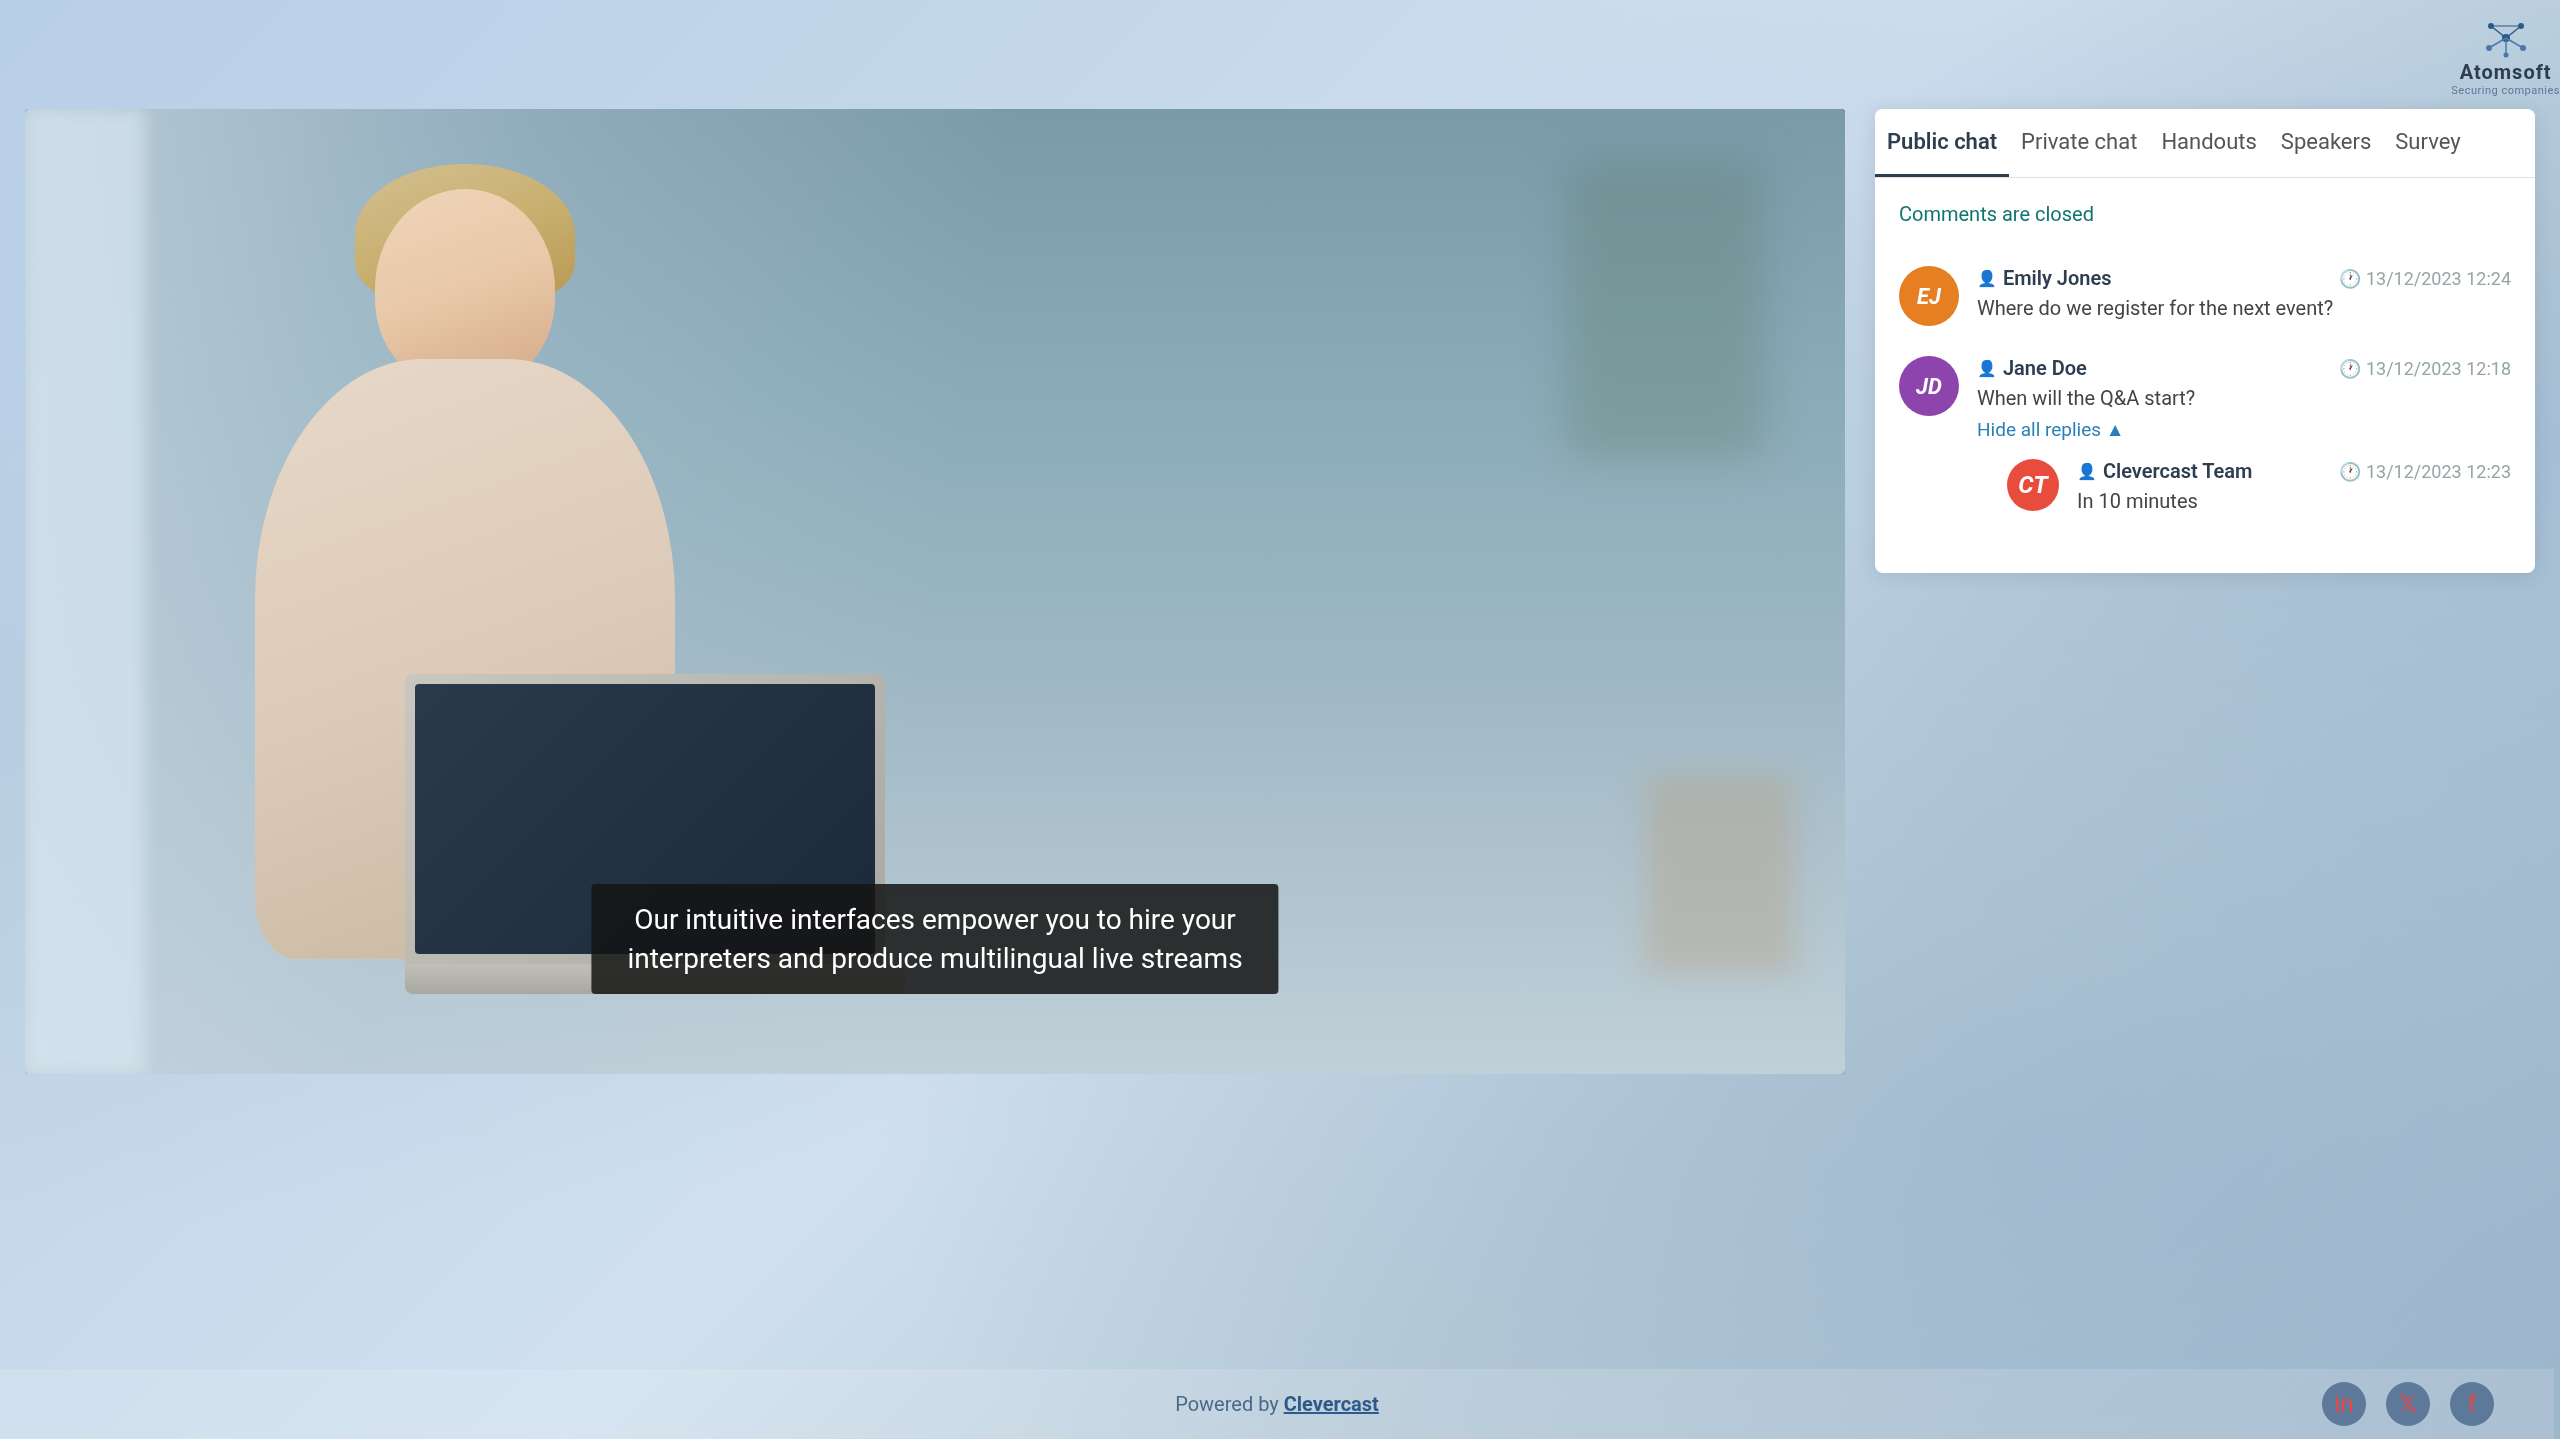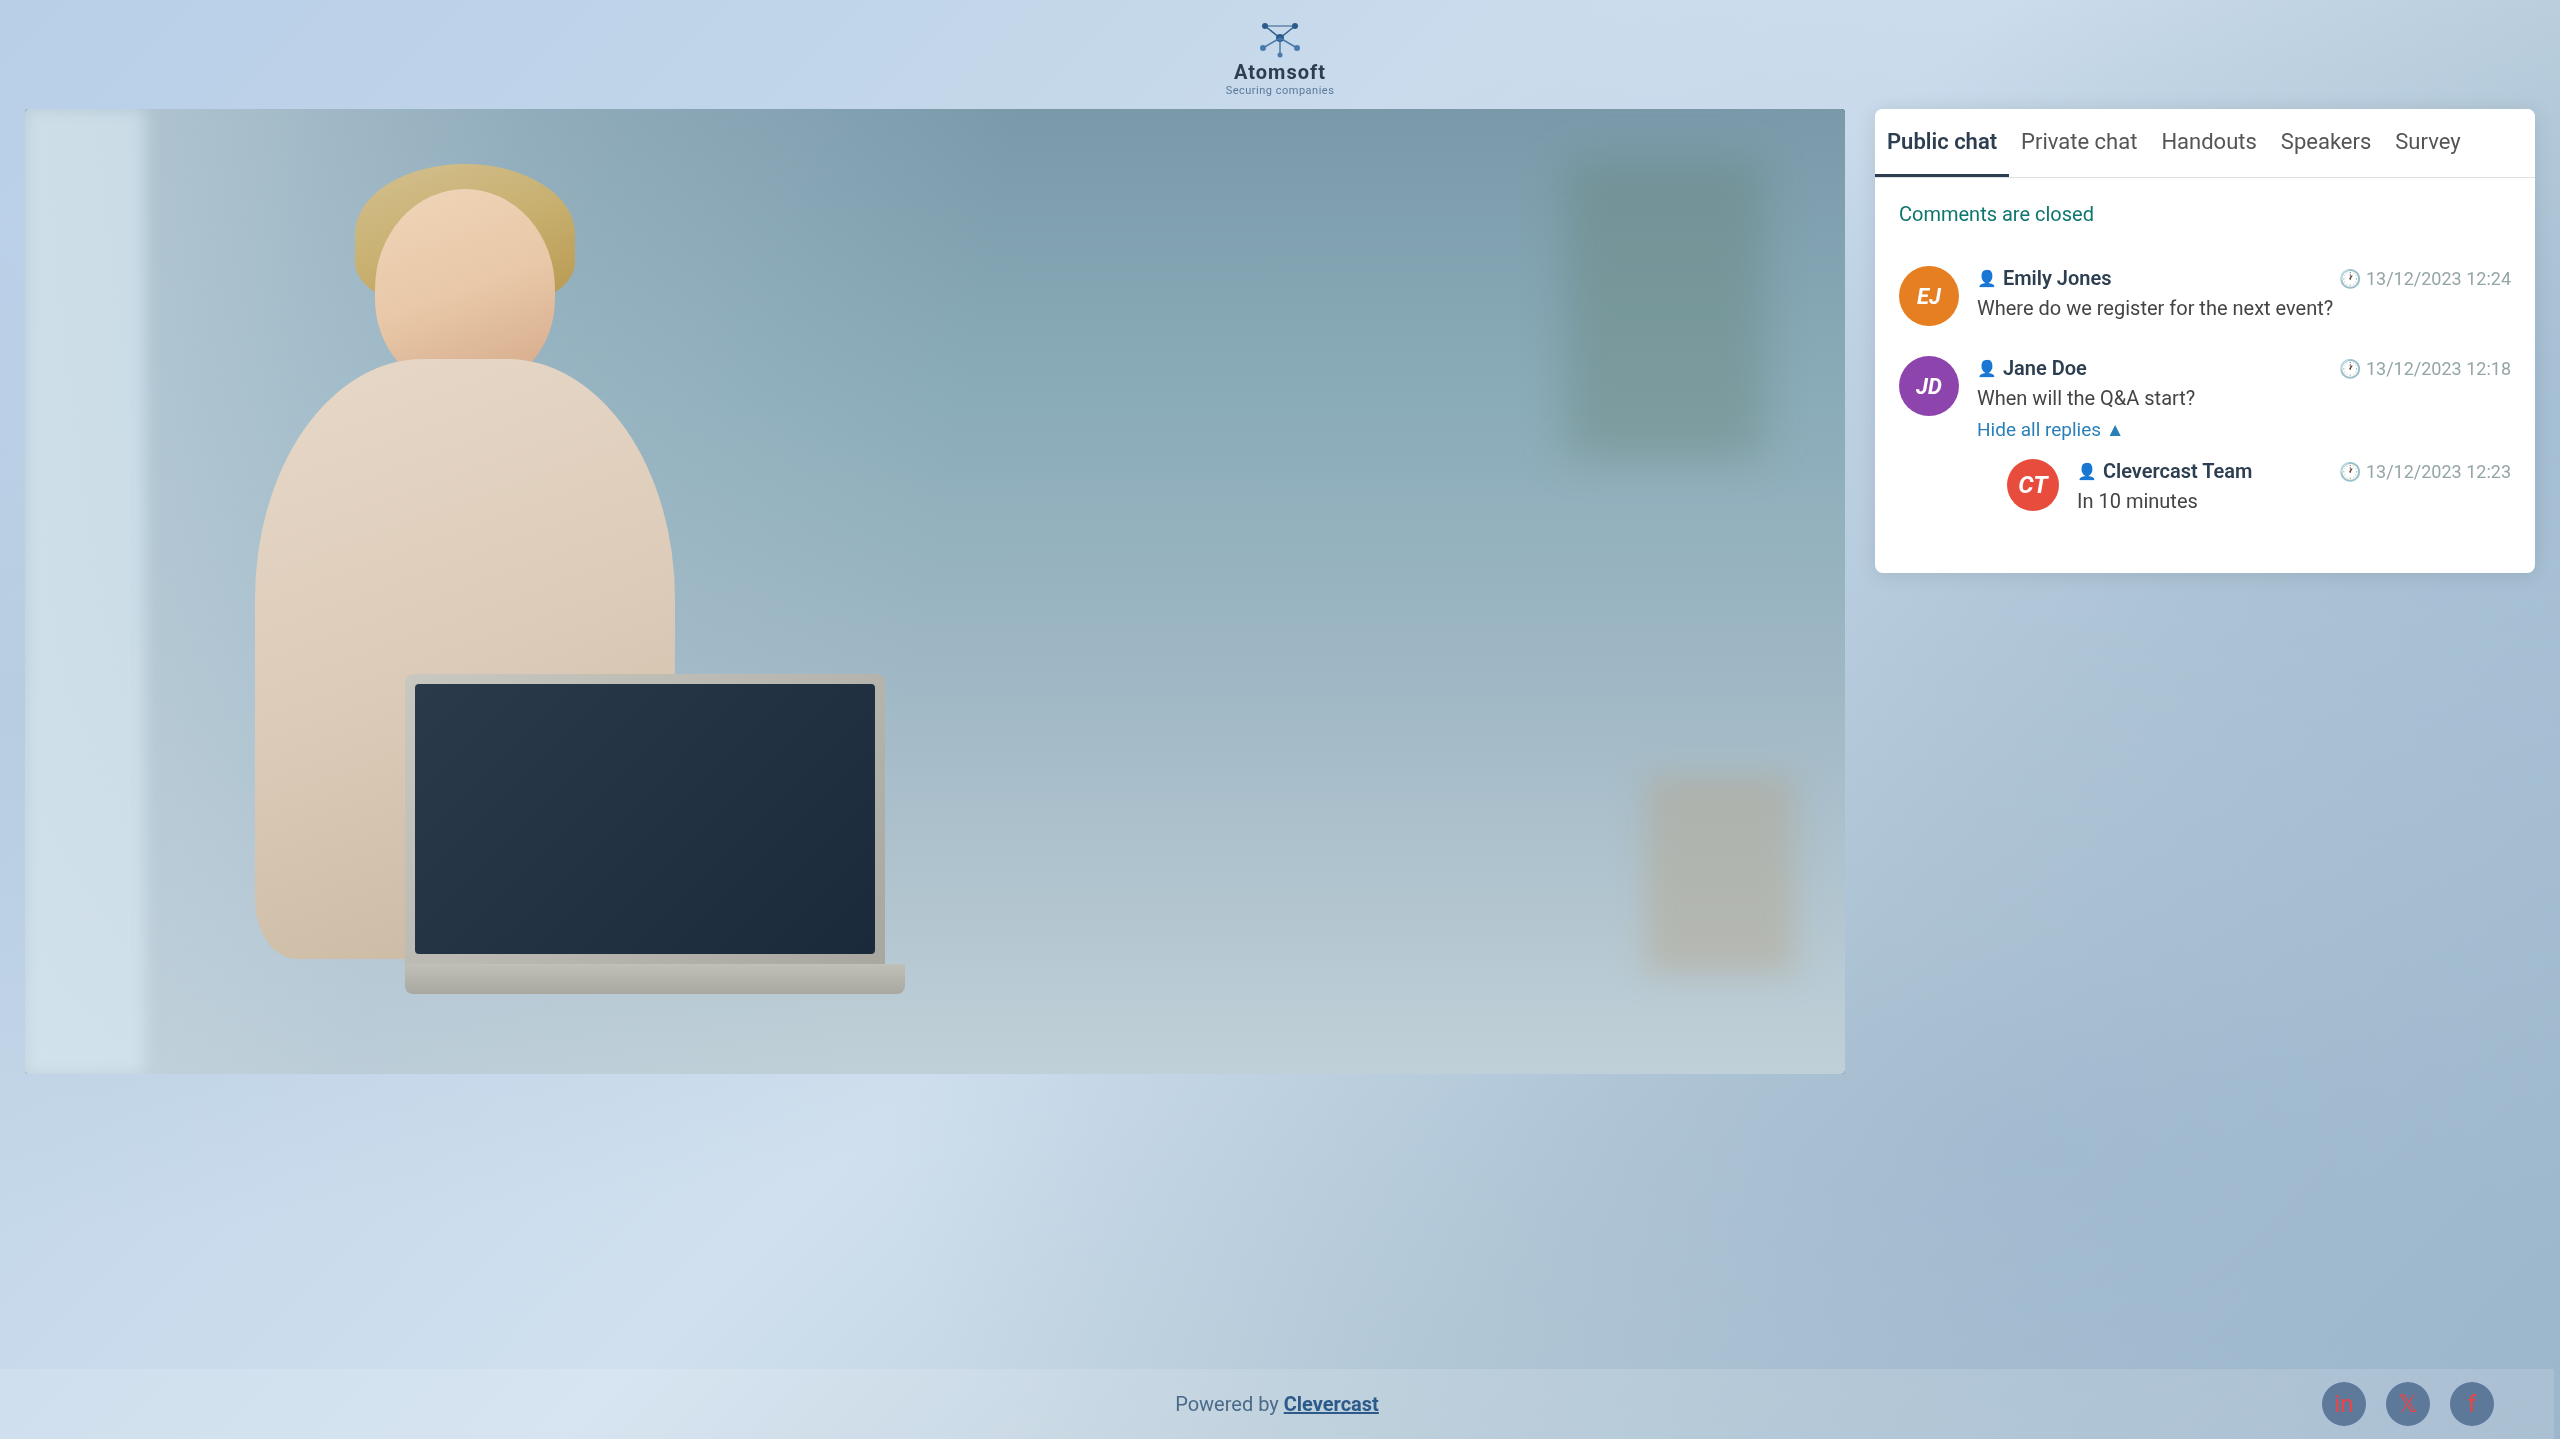--- a/index.html
+++ b/index.html
@@ -20,21 +20,21 @@
       top: 0; left: 0; right: 0; bottom: 0;
       background:
         radial-gradient(ellipse at 0% 50%, rgba(180,200,220,0.6) 0%, transparent 50%),
         radial-gradient(ellipse at 100% 30%, rgba(150,180,210,0.5) 0%, transparent 40%),
         radial-gradient(ellipse at 80% 80%, rgba(140,170,200,0.4) 0%, transparent 40%);
       pointer-events: none;
     }
 
     .header {
       display: flex;
-      justify-content: center;
+      justify-content: flex-end;
       align-items: center;
       padding: 18px 0 12px;
       position: relative;
       z-index: 10;
     }
 
     .logo-container {
       display: flex;
       flex-direction: column;
       align-items: center;
@@ -414,20 +414,24 @@
       </div>
 
       <div class="laptop">
         <div class="laptop-screen">
           <div class="laptop-logo"></div>
         </div>
         <div class="laptop-base"></div>
       </div>
     </div>
 
+    <div class="subtitle-bar">
+      <span style="white-space: pre-line;">Our intuitive interfaces empower you to hire your
+interpreters and produce multilingual live streams</span>
+    </div>
   </div>
 
   <div class="chat-panel">
 
     <div class="chat-tabs">
       <div class="chat-tab active">Public chat</div>
       <div class="chat-tab">Private chat</div>
       <div class="chat-tab">Handouts</div>
       <div class="chat-tab">Speakers</div>
       <div class="chat-tab">Survey</div>

